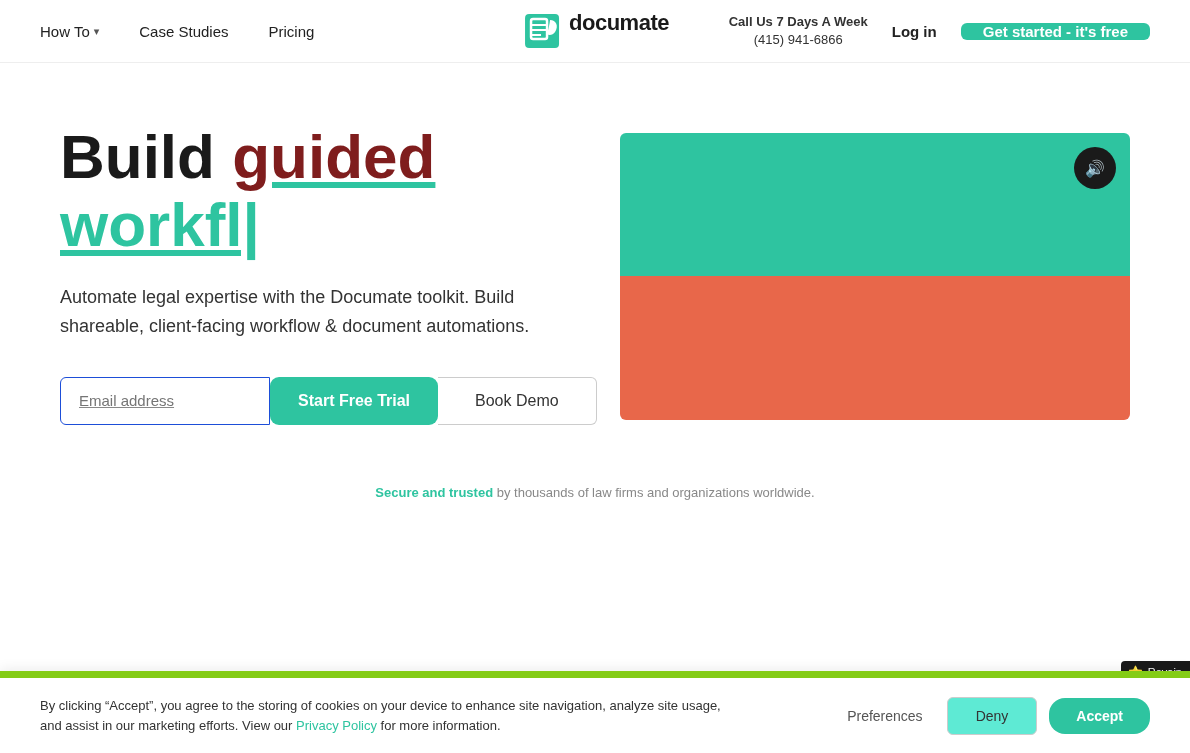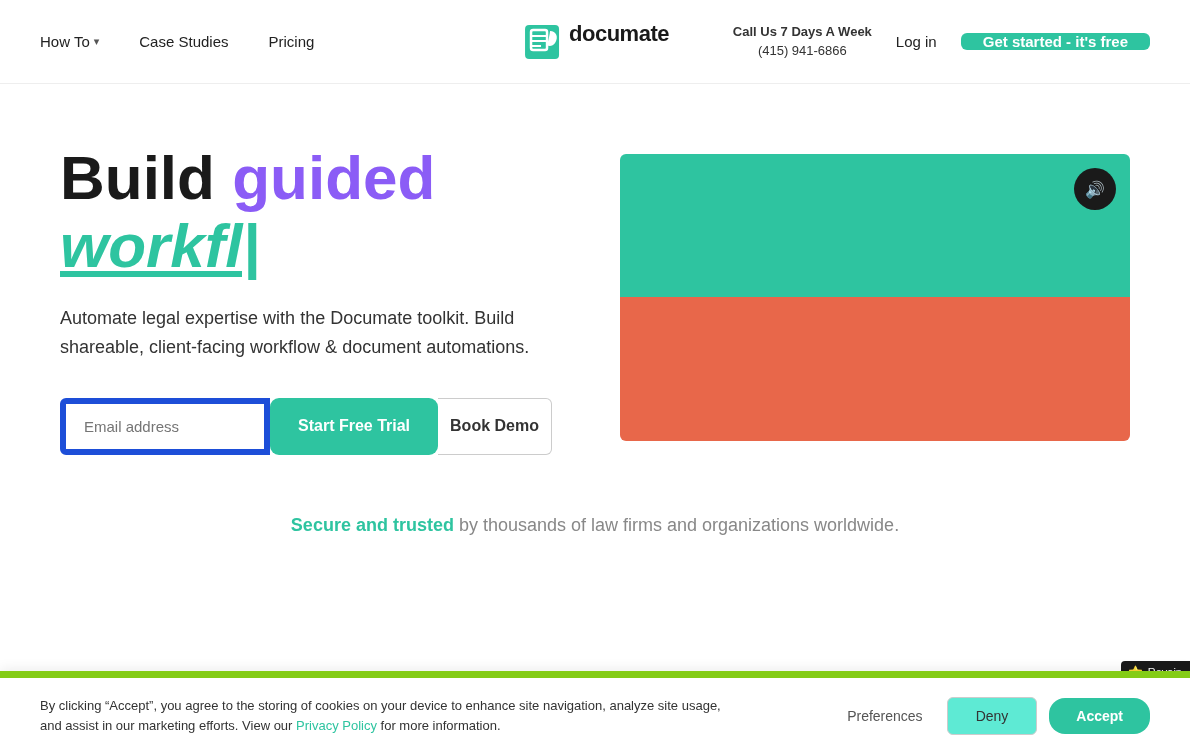--- a/index.html
+++ b/index.html
@@ -1,77 +1,77 @@
 <!DOCTYPE html>
 <html><head>
   <meta charset="utf-8">
   <style>
     * { margin: 0; padding: 0; box-sizing: border-box; }
     body { font-family: -apple-system, BlinkMacSystemFont, 'Segoe UI', sans-serif; background: #fff; color: #1a1a1a; overflow-x: hidden; }
 
     
     nav {
       display: flex; align-items: center; justify-content: space-between;
-      padding: 0 40px; height: 84px; border-bottom: 1px solid #eee;
+      padding: 0 40px; height: 63px; border-bottom: 1px solid #eee;
       position: relative; z-index: 10;
     }
     .nav-left { display: flex; align-items: center; gap: 40px; }
     .nav-center { position: absolute; left: 50%; transform: translateX(-50%); }
     .nav-right { display: flex; align-items: center; gap: 24px; }
 
     .nav-link {
       font-size: 15px; color: #222; text-decoration: none; font-weight: 500; cursor: pointer;
       display: flex; align-items: center; gap: 4px;
     }
     .nav-link .chevron { font-size: 11px; color: #555; }
 
     .call-info { text-align: center; font-size: 13px; color: #333; line-height: 1.4; }
     .call-info .call-title { font-weight: 600; }
 
     .log-in-btn {
-      font-size: 15px; color: #222; background: none; border: none; cursor: pointer; font-weight: 400;
+      font-size: 15px; color: #222; background: none; border: none; cursor: pointer; font-weight: 700;
     }
     .get-started-btn {
       background: #2ec4a0; color: #fff; border: none; border-radius: 6px;
       padding: 0 22px; font-size: 15px; font-weight: 600; cursor: pointer;
       white-space: nowrap;
     }
 
     
     .hero {
       display: flex; align-items: flex-start; justify-content: space-between;
       padding: 60px 60px 40px 60px; max-width: 1190px; margin: 0 auto;
     }
     .hero-left { flex: 0 0 55%; max-width: 560px; }
     .hero-right { flex: 0 0 48%; max-width: 510px; margin-top: 10px; }
 
     .hero-headline {
       font-size: 62px; font-weight: 800; line-height: 1.1; margin-bottom: 24px;
     }
     .hero-headline .word-build { color: #1a1a1a; text-align: right; }
-    .hero-headline .word-guided { color: #8b5cf6; text-decoration-color: #2ec4a0; text-underline-offset: 4px; }
-    .hero-headline .word-workfl { color: #2ec4a0; text-decoration: underline; text-decoration-color: #2ec4a0; text-underline-offset: 4px; font-style: italic; }
+    .hero-headline .word-guided { color: #7f1d1d; text-decoration: underline; text-decoration-color: #2ec4a0; text-underline-offset: 4px; }
+    .hero-headline .word-workfl { color: #2ec4a0; text-decoration: underline; text-decoration-color: #2ec4a0; text-underline-offset: 4px; }
 
     .hero-sub {
       font-size: 18px; color: #333; line-height: 1.6; margin-bottom: 36px; max-width: 490px;
     }
 
     .hero-cta { display: flex; align-items: stretch; gap: 0; }
     .email-input {
-      flex: 1; padding: 14px 18px; border: 6px solid #1d4ed8; border-radius: 6px 0 0 6px;
-      font-size: 15px; color: #888; outline: none; max-width: 210px;
+      flex: 1; padding: 14px 18px; border: 1px solid #1d4ed8; border-radius: 6px 0 0 6px;
+      font-size: 15px; color: #888; outline: none; max-width: 210px; text-decoration: underline;
     }
     .start-trial-btn {
       background: #2ec4a0; color: #fff; border: none;
       padding: 14px 28px; font-size: 16px; font-weight: 600; cursor: pointer;
       border-radius: 9px; white-space: nowrap;
     }
     .book-demo-btn {
       background: #fff; color: #333; border: 1px solid #ccc; border-left: none;
-      padding: 14px 12px; font-size: 16px; font-weight: 700; cursor: pointer;
+      padding: 14px 37px; font-size: 16px; font-weight: 400; cursor: pointer;
       border-radius: 0 6px 6px 0; white-space: nowrap;
     }
 
     
     .video-thumb {
       width: 100%; border-radius: 6px; overflow: hidden;
       position: relative; aspect-ratio: 16/9;
     }
     .video-top { background: #2ec4a0; height: 50%; }
     .video-bottom { background: #e8674a; height: 50%; }
@@ -79,21 +79,21 @@
       position: absolute; top: 14px; right: 14px;
       width: 42px; height: 42px; background: #1a1a1a; border-radius: 50%;
       display: flex; align-items: center; justify-content: center; cursor: pointer;
     }
     .sound-icon { color: #fff; font-size: 16px; }
 
     
     .trusted-section {
       text-align: center; padding: 20px 40px 40px; max-width: 1190px; margin: 0 auto;
     }
-    .trusted-text { font-size: 18px; color: #888; }
+    .trusted-text { font-size: 13px; color: #888; }
     .trusted-text strong { color: #2ec4a0; font-weight: 700; }
 
     
     .cookie-banner {
       position: fixed; bottom: 0; left: 0; right: 0;
       background: #fff; border-top: 7px solid #84cc16;
       padding: 18px 40px; display: flex; align-items: center; justify-content: space-between;
       z-index: 1000; box-shadow: 0 -2px 12px rgba(0,0,0,0.08);
     }
     .cookie-text { font-size: 13px; color: #333; max-width: 700px; line-height: 1.5; }

